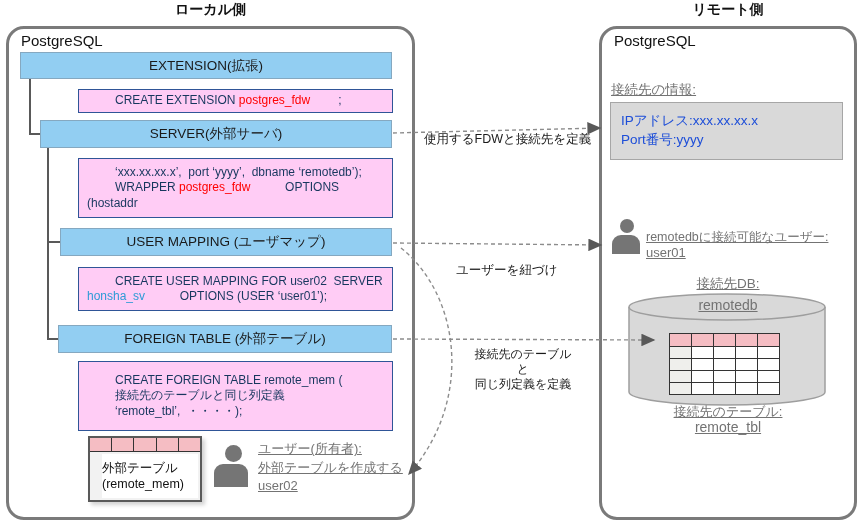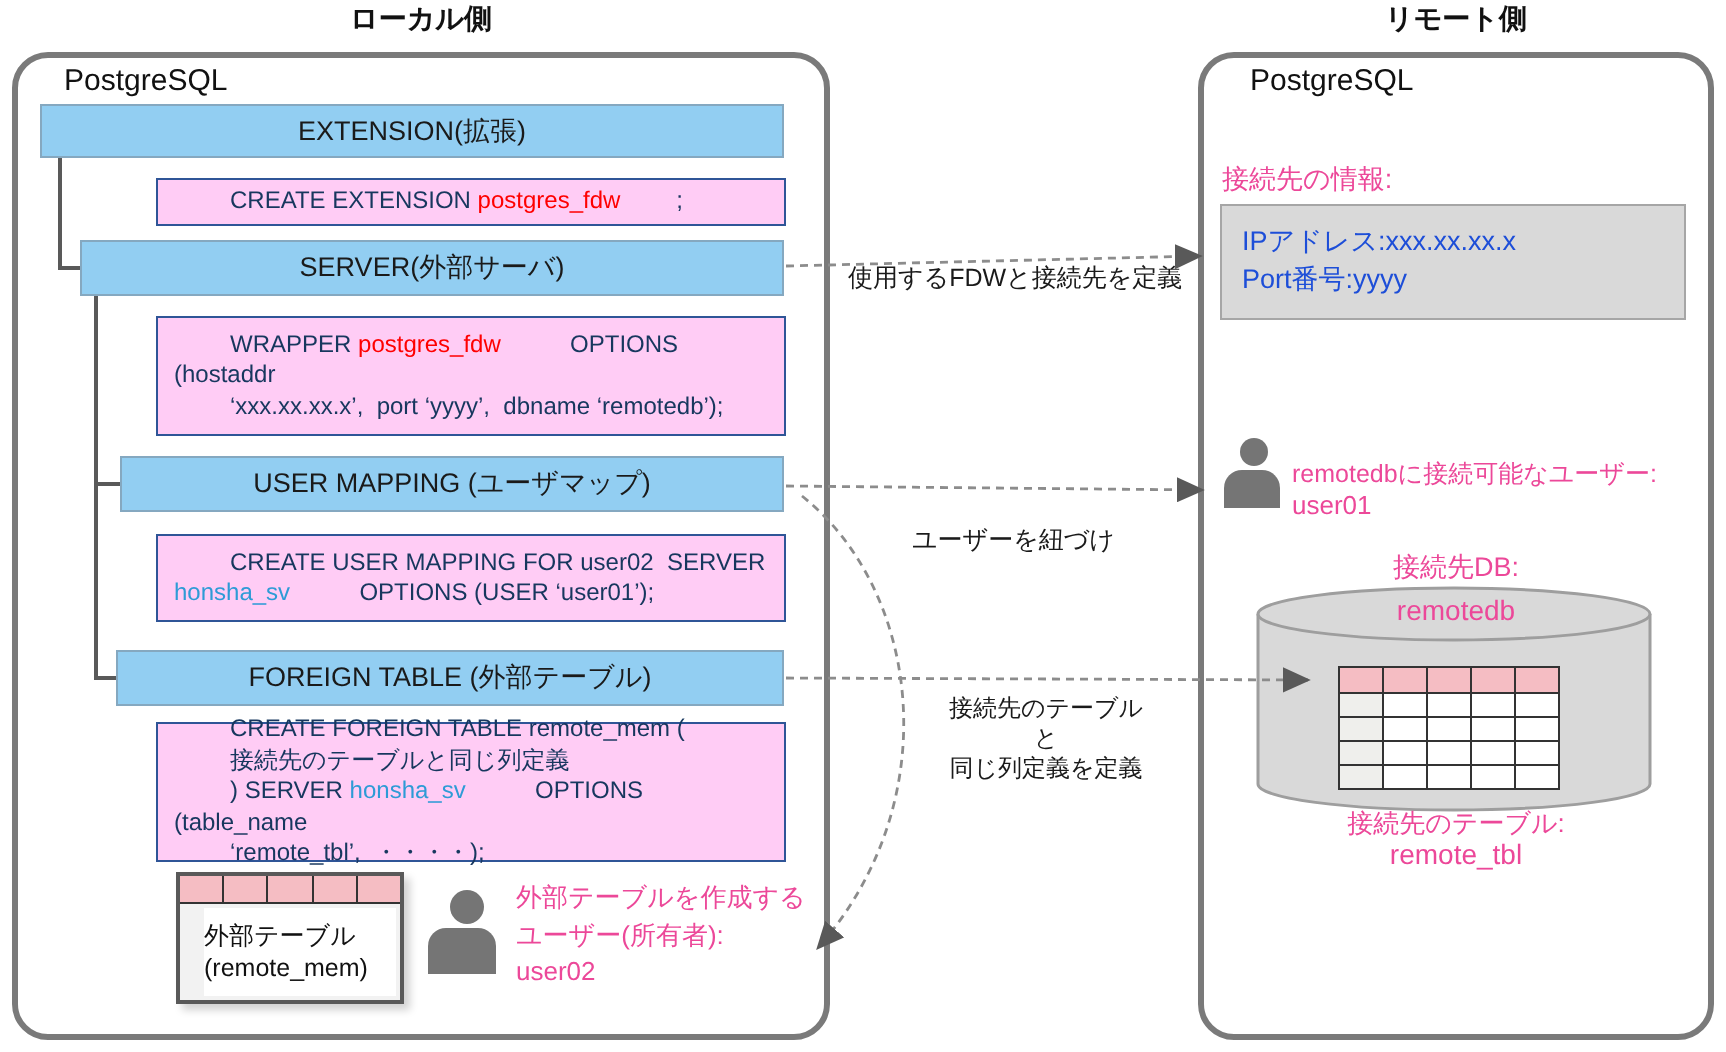--- a/index.html
+++ b/index.html
@@ -7,29 +7,29 @@
     --navy:#17375E; --red:#FF0000; --sqlblue:#2E9BD6;
     --rose:#F5BDC3; --panelGray:#7A7A7A; --grayFill:#D9D9D9;
     --iconGray:#757575; --arrowGray:#8C8C8C; --treeGray:#595959;
   }
   *{margin:0;padding:0;box-sizing:border-box;}
   body{font-family:"Liberation Sans","DejaVu Sans",sans-serif;background:#fff;}
   #stage{position:relative;width:863px;height:526px;background:#fff;overflow:hidden;padding-left:48px;}
   .abs{position:absolute;}
   .side-title{top:1px;text-align:center;font-size:14px;font-weight:bold;color:#111;}
   .panel{top:26px;height:494px;border:3px solid var(--panelGray);border-radius:18px;background:#fff;}
-  .pg-label{font-size:15px;color:#111;margin-left:11px;}
+  .pg-label{font-size:15px;color:#111;}
   .hdr{background:var(--blue);border:1px solid #85A8C0;color:#1a1a1a;
        font-size:13.5px;display:flex;align-items:center;justify-content:center;}
   .sqlbox{background:var(--pink);border:1.5px solid var(--pinkBorder);
           font-size:12px;color:var(--navy);padding:3px 8px;display:flex;
           flex-direction:column;justify-content:center;}
   .sql-line{white-space:pre-wrap;line-height:15.5px;}
   .seg-navy{color:var(--navy);margin-left:28px;} .seg-red{color:var(--red);} .seg-blue{color:var(--sqlblue);}
-  .note{color:#ec4899;}
+  .note{color:#737373;text-decoration:underline;}
   .arrow-label{font-size:12.5px;color:#1a1a1a;white-space:nowrap;}
   
   .person .head{border-radius:50%;background:var(--iconGray);margin:0 auto;}
   .person .torso{background:var(--iconGray);border-radius:9px 9px 0 0;margin-top:2px;}
   
   .mini-table{width:114px;height:66px;border:2px solid #595959;background:#F2F2F2;
               box-shadow:3px 3px 4px rgba(0,0,0,.18);}
   .mini-header{display:flex;height:14px;border-bottom:1px solid #333;}
   .mini-header .cell{flex:1;background:var(--rose);border-right:1px solid #333;}
   .mini-header .cell:last-child{border-right:none;}
@@ -61,39 +61,38 @@
     <span>EXTENSION(拡張)</span>
   </div>
   <div class="abs sqlbox" style="left:78px;top:89px;width:315px;height:24px;">
       <div class="sql-line"><span class="seg-navy">CREATE EXTENSION </span><span class="seg-red">postgres_fdw</span><span class="seg-navy">;</span></div>
     </div>
 
   <div class="abs hdr" style="left:40px;top:120px;width:352px;height:28px;">
     <span>SERVER(外部サーバ)</span>
   </div>
   <div class="abs sqlbox" style="left:78px;top:158px;width:315px;height:60px;">
+      <div class="sql-line"><span class="seg-navy">‘xxx.xx.xx.x’,  port ‘yyyy’,  dbname ‘remotedb’);</span></div>
       <div class="sql-line"><span class="seg-navy">WRAPPER </span><span class="seg-red">postgres_fdw</span><span class="seg-navy">  OPTIONS (hostaddr</span></div>
-      <div class="sql-line"><span class="seg-navy">‘xxx.xx.xx.x’,  port ‘yyyy’,  dbname ‘remotedb’);</span></div>
     </div>
 
   <div class="abs hdr" style="left:60px;top:228px;width:332px;height:28px;">
     <span>USER MAPPING (ユーザマップ)</span>
   </div>
   <div class="abs sqlbox" style="left:78px;top:267px;width:315px;height:44px;">
       <div class="sql-line"><span class="seg-navy">CREATE USER MAPPING FOR user02  SERVER</span></div>
       <div class="sql-line"><span class="seg-blue">honsha_sv</span><span class="seg-navy">  OPTIONS (USER ‘user01’);</span></div>
     </div>
 
   <div class="abs hdr" style="left:58px;top:325px;width:334px;height:28px;">
     <span>FOREIGN TABLE (外部テーブル)</span>
   </div>
   <div class="abs sqlbox" style="left:78px;top:361px;width:315px;height:70px;">
       <div class="sql-line"><span class="seg-navy">CREATE FOREIGN TABLE remote_mem (</span></div>
       <div class="sql-line"><span class="seg-navy">接続先のテーブルと同じ列定義</span></div>
-      <div class="sql-line"><span class="seg-navy">) SERVER </span><span class="seg-blue">honsha_sv</span><span class="seg-navy">  OPTIONS (table_name</span></div>
       <div class="sql-line"><span class="seg-navy">‘remote_tbl’,  ・・・・);</span></div>
     </div>
 
   <div class="abs mini-table" style="left:88px;top:436px;">
     <div class="mini-header">
       <div class="cell"></div>
         <div class="cell"></div>
         <div class="cell"></div>
         <div class="cell"></div>
         <div class="cell"></div>
@@ -104,22 +103,22 @@
         <span>(remote_mem)</span>
       </div>
     </div>
   </div>
 
   <div class="abs person" style="left:214px;top:445px;width:38px;">
     <div class="head" style="width:17px;height:17px;"></div>
     <div class="torso" style="width:34px;height:23px;"></div>
   </div>
   <div class="abs note" style="left:258px;top:440px;font-size:13px;line-height:18.5px;">
+    <div>ユーザー(所有者):</div>
     <div>外部テーブルを作成する</div>
-    <div>ユーザー(所有者):</div>
     <div>user02</div>
   </div>
 
   <div class="abs panel" style="left:599px;width:258px;"></div>
   <div class="abs pg-label" style="left:614px;top:32px;">PostgreSQL</div>
 
   <div class="abs note" style="left:611px;top:81px;font-size:13.5px;">接続先の情報:</div>
   <div class="abs gray-box" style="left:610px;top:102px;width:233px;height:58px;">
     <div>IPアドレス:xxx.xx.xx.x</div>
     <div>Port番号:yyyy</div>

